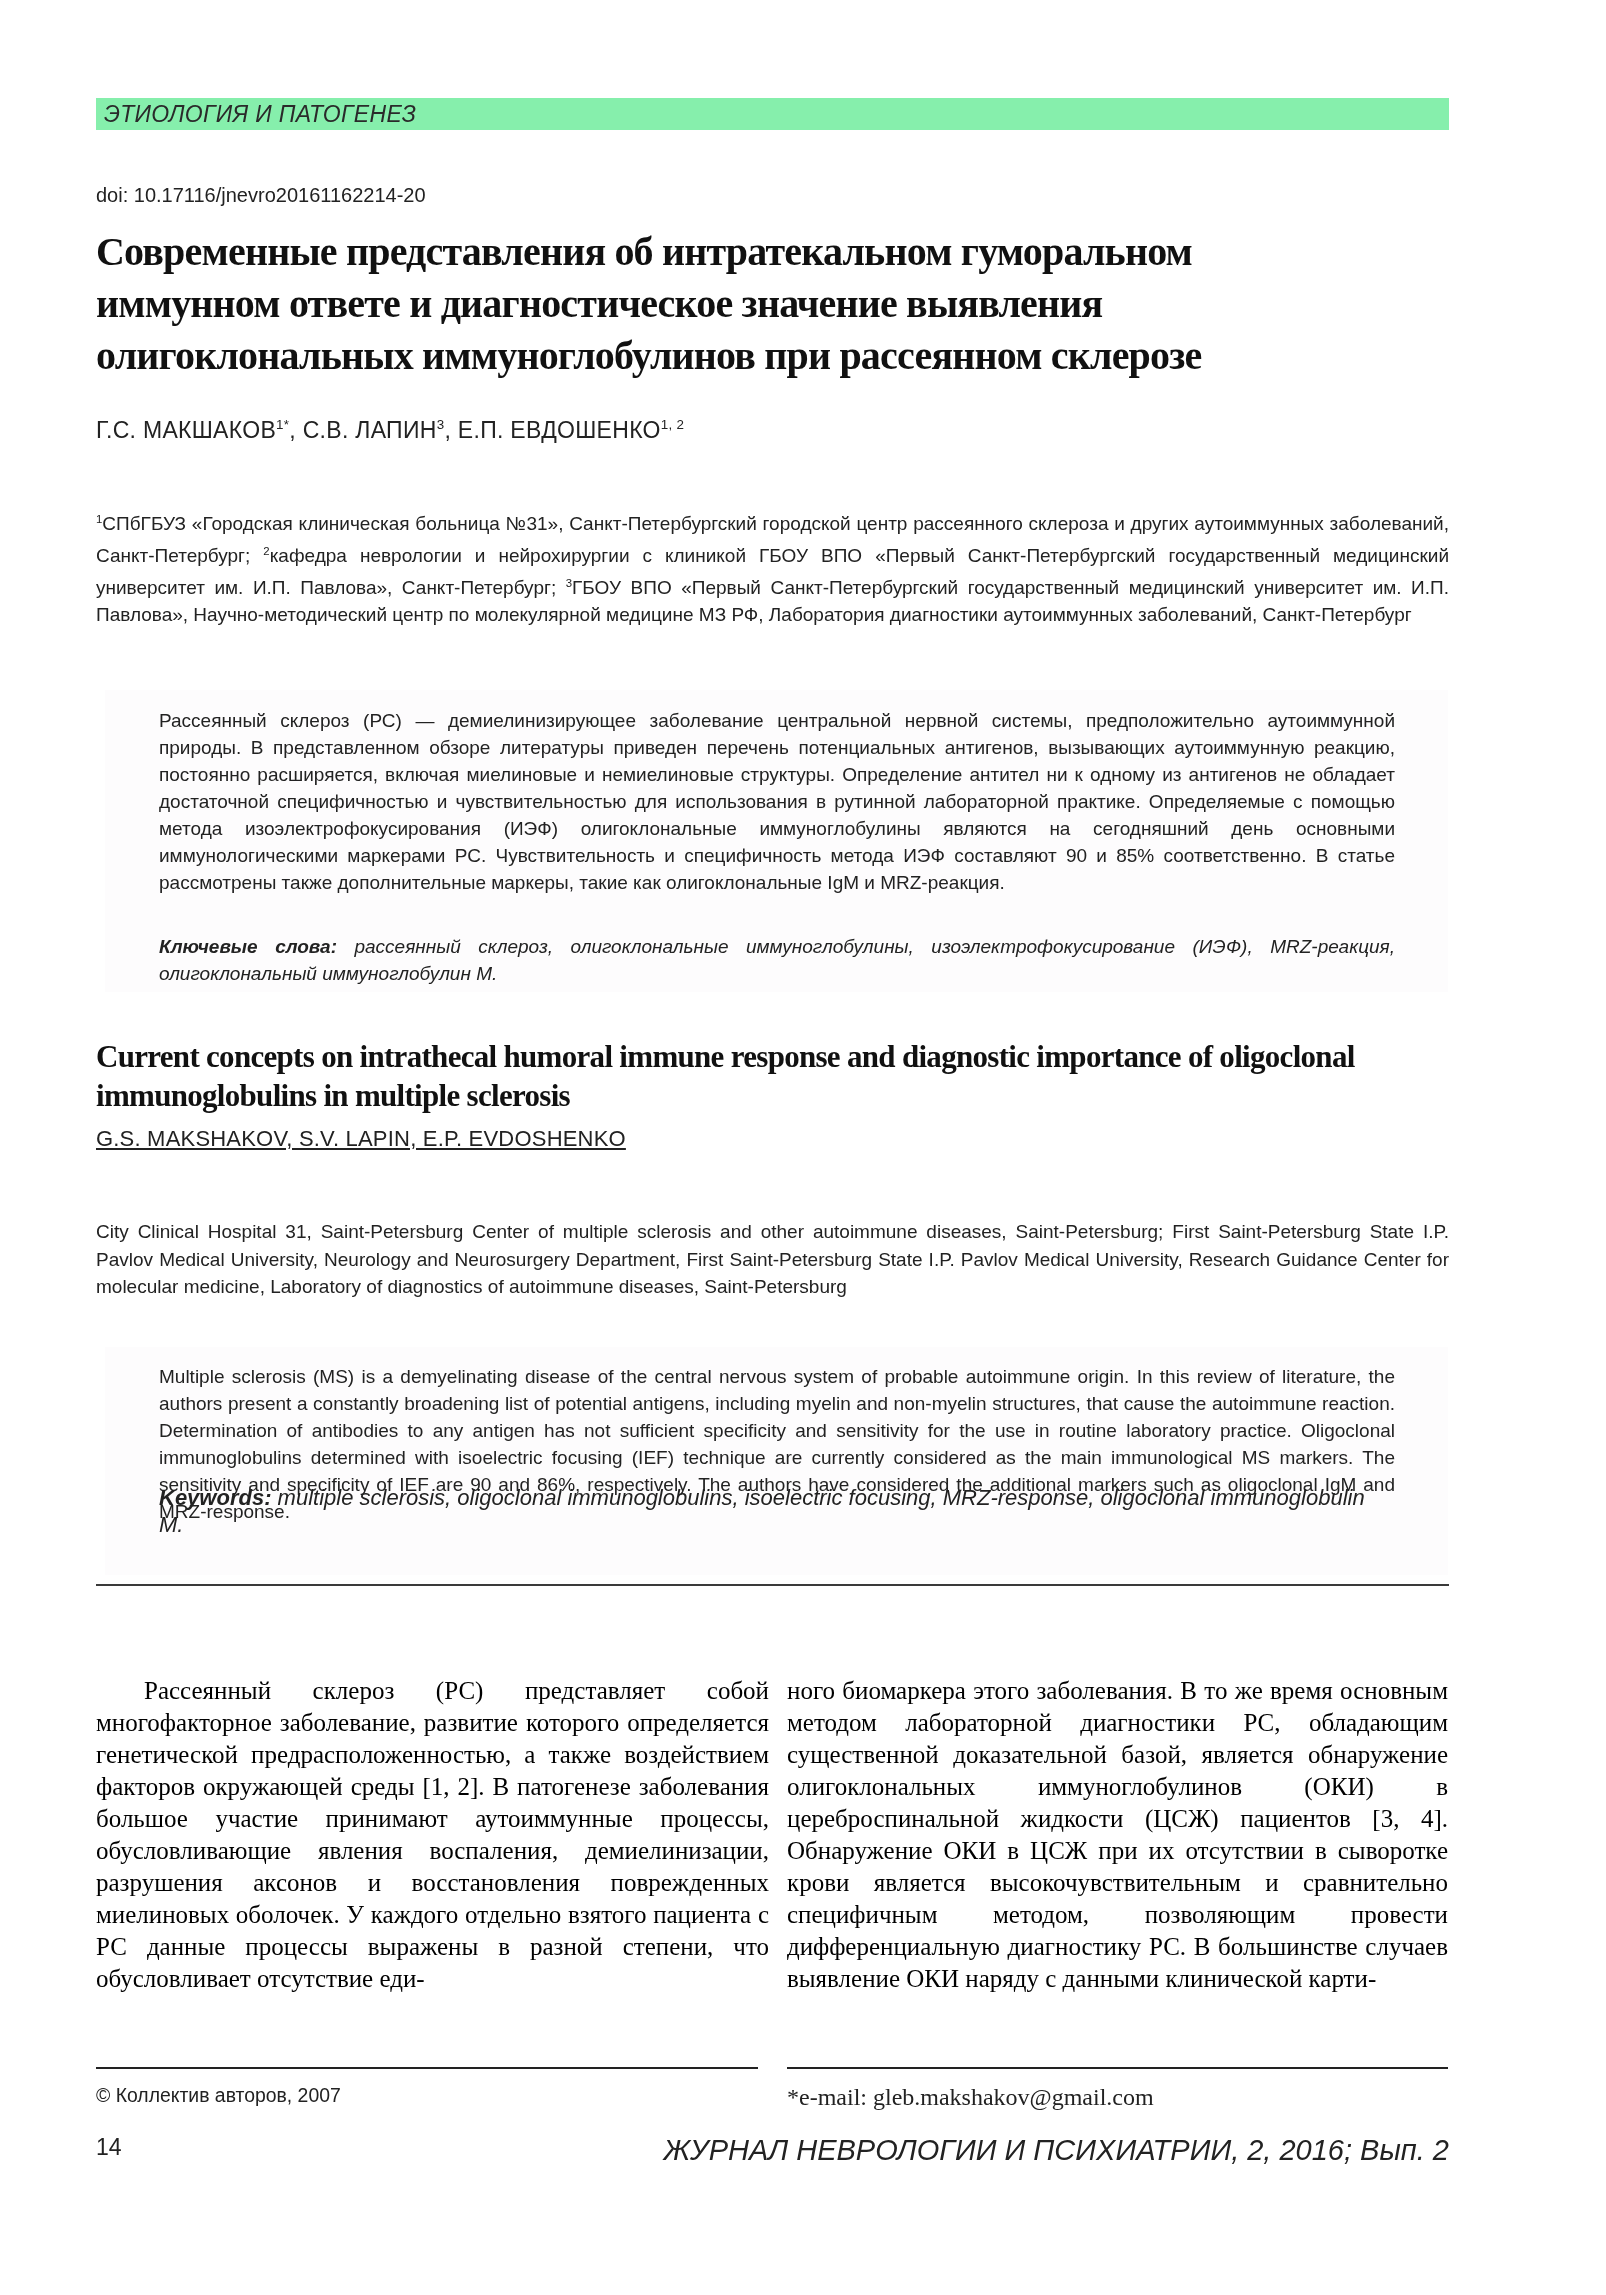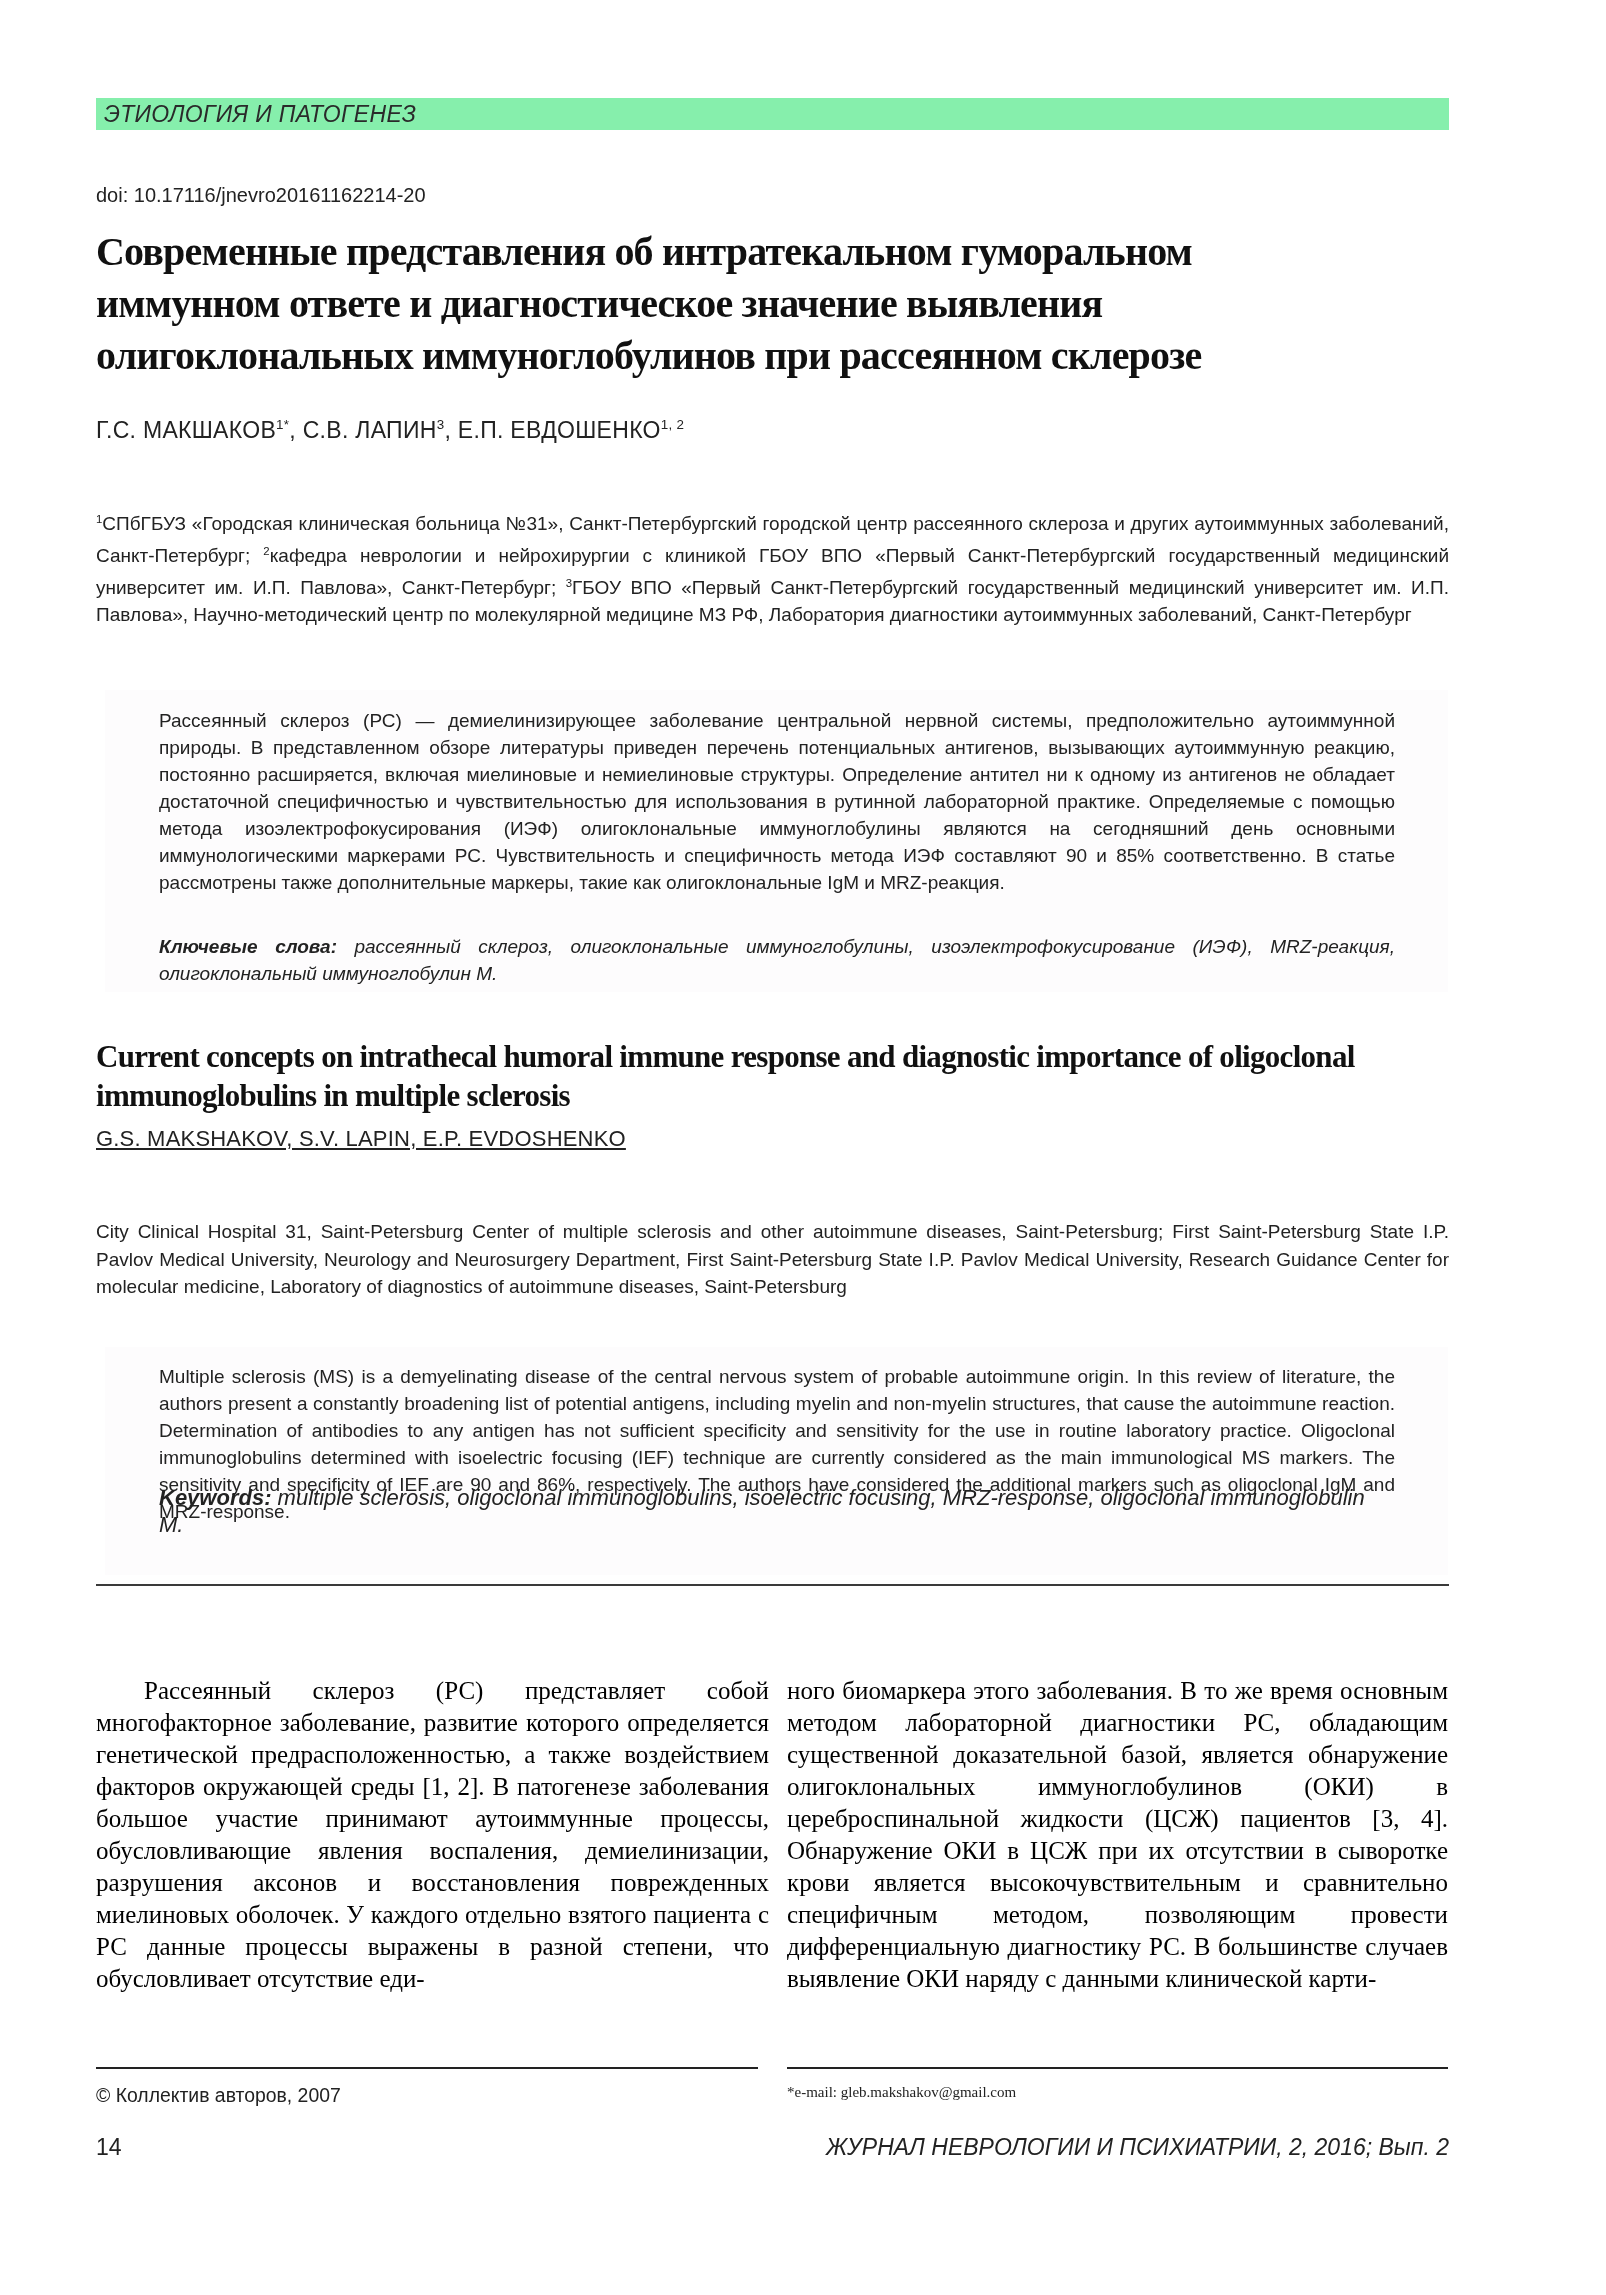--- a/index.html
+++ b/index.html
@@ -87,27 +87,27 @@
   }
   .body-col.left { left: 96px; text-indent: 48px; }
   .body-col.right { left: 787px; width: 661px; }
   .body-col p { margin: 0; }
 
   .hr-foot-left { left: 96px; top: 2067px; width: 662px; height: 2px; background: #222; }
   .hr-foot-right { left: 787px; top: 2067px; width: 661px; height: 2px; background: #222; }
 
   .foot-copyright { left: 96px; top: 2084px; font-size: 19.4px; color: #222; }
   .foot-email {
-    left: 787px; top: 2084px; font-size: 15px; color: #222;
+    left: 787px; top: 2084px; font-size: 24px; color: #222;
     font-family: "Liberation Serif", "DejaVu Serif", serif;
   }
 
   .page-number { left: 96px: top: 2134px; font-size: 23px; color: #222; }
   .journal-ref {
-    right: 158px; top: 2134px; font-size: 23px; font-style: italic; color: #222;
+    right: 158px; top: 2134px; font-size: 29px; font-style: italic; color: #222;
   }
 </style>
 </head>
 <body>
 
 <div class="abs section-bar">
   <span>ЭТИОЛОГИЯ И ПАТОГЕНЕЗ</span>
 </div>
 
 <div class="abs doi">doi: 10.17116/jnevro20161162214-20</div>

